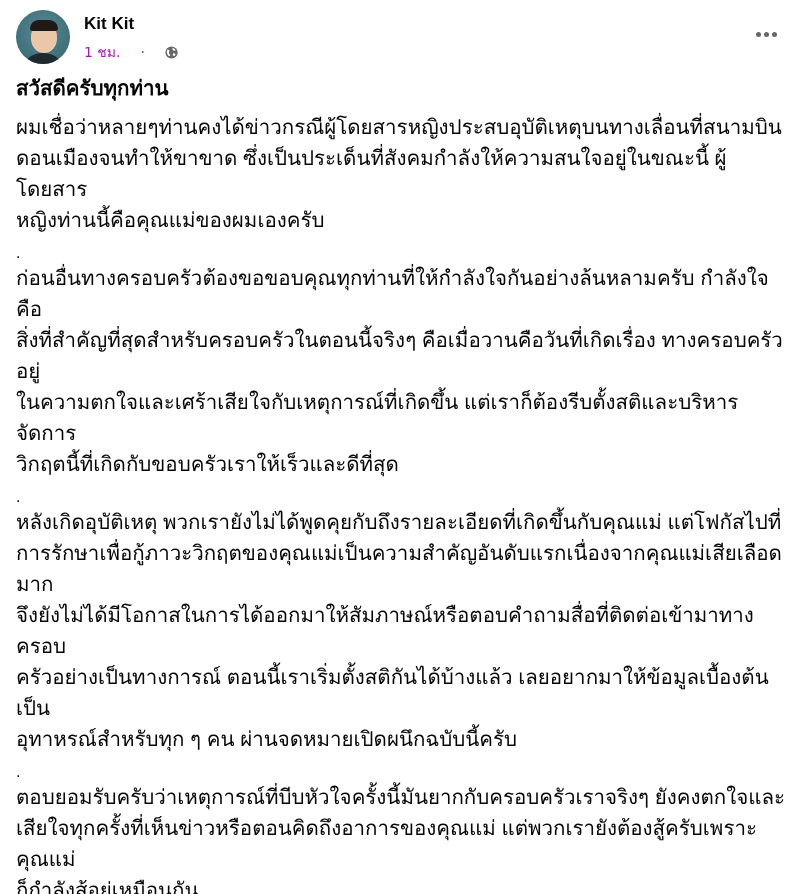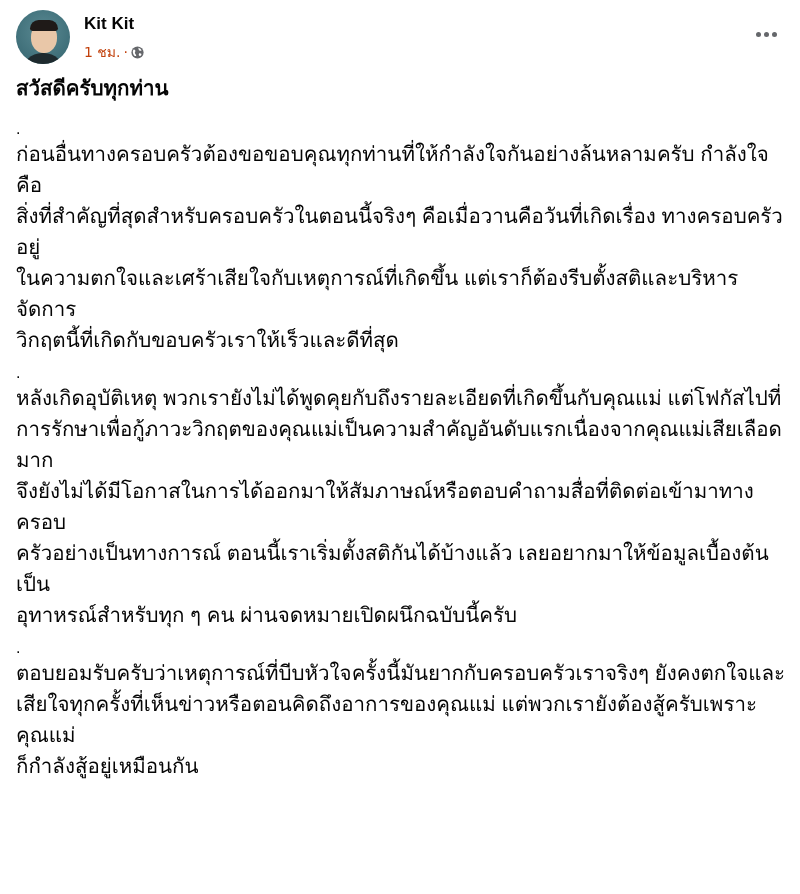--- a/index.html
+++ b/index.html
@@ -25,22 +25,22 @@
   }
   .avatar .shirt {
     position: absolute; left: 6px; top: 43px; width: 42px; height: 20px; border-radius: 20px 20px 0 0;
     background: #1e2a2e;
   }
   .name {
     position: absolute; left: 68px; top: 6px; font-size: 17px; font-weight: bold;
     font-family: "Liberation Sans", sans-serif; color: #050505; cursor: pointer;
   }
   .meta {
-    position: absolute; left: 68px; top: 33px; font-size: 14px; color: #c2410c;
-    display: flex; align-items: center; gap: 1px;
+    position: absolute; left: 68px; top: 33px; font-size: 14px; color: #a21caf;
+    display: flex; align-items: center; gap: 18px;
   }
   .meta .dot { margin: 0 2px; }
   .globe { width: 13px; height: 13px; display: inline-block; }
   .more {
     position: absolute; right: 0; top: 8px; width: 36px; height: 36px; border-radius: 50%;
     display: flex; align-items: center; justify-content: center; cursor: pointer;
   }
   .more span { width: 5px; height: 5px; background: #65676b; border-radius: 50%; margin: 0 1.5px; display: inline-block; }
   .body-text {
     position: absolute; left: 16px; top: 72px; width: 770px;
@@ -76,20 +76,23 @@
     </div>
     <div class="more">
       <span></span>
         <span></span>
         <span></span>
     </div>
   </div>
 
   <div class="body-text">
     <p class="para greeting">สวัสดีครับทุกท่าน</p>
+    <p class="para">ผมเชื่อว่าหลายๆท่านคงได้ข่าวกรณีผู้โดยสารหญิงประสบอุบัติเหตุบนทางเลื่อนที่สนามบิน
+ดอนเมืองจนทำให้ขาขาด ซึ่งเป็นประเด็นที่สังคมกำลังให้ความสนใจอยู่ในขณะนี้ ผู้โดยสาร
+หญิงท่านนี้คือคุณแม่ของผมเองครับ</p>
     <p class="sep">.</p>
     <p class="para">ก่อนอื่นทางครอบครัวต้องขอขอบคุณทุกท่านที่ให้กำลังใจกันอย่างล้นหลามครับ กำลังใจคือ
 สิ่งที่สำคัญที่สุดสำหรับครอบครัวในตอนนี้จริงๆ คือเมื่อวานคือวันที่เกิดเรื่อง ทางครอบครัวอยู่
 ในความตกใจและเศร้าเสียใจกับเหตุการณ์ที่เกิดขึ้น แต่เราก็ต้องรีบตั้งสติและบริหารจัดการ
 วิกฤตนี้ที่เกิดกับขอบครัวเราให้เร็วและดีที่สุด</p>
     <p class="sep">.</p>
     <p class="para">หลังเกิดอุบัติเหตุ พวกเรายังไม่ได้พูดคุยกับถึงรายละเอียดที่เกิดขึ้นกับคุณแม่ แต่โฟกัสไปที่
 การรักษาเพื่อกู้ภาวะวิกฤตของคุณแม่เป็นความสำคัญอันดับแรกเนื่องจากคุณแม่เสียเลือดมาก
 จึงยังไม่ได้มีโอกาสในการได้ออกมาให้สัมภาษณ์หรือตอบคำถามสื่อที่ติดต่อเข้ามาทางครอบ
 ครัวอย่างเป็นทางการณ์ ตอนนี้เราเริ่มตั้งสติกันได้บ้างแล้ว เลยอยากมาให้ข้อมูลเบื้องต้น เป็น

